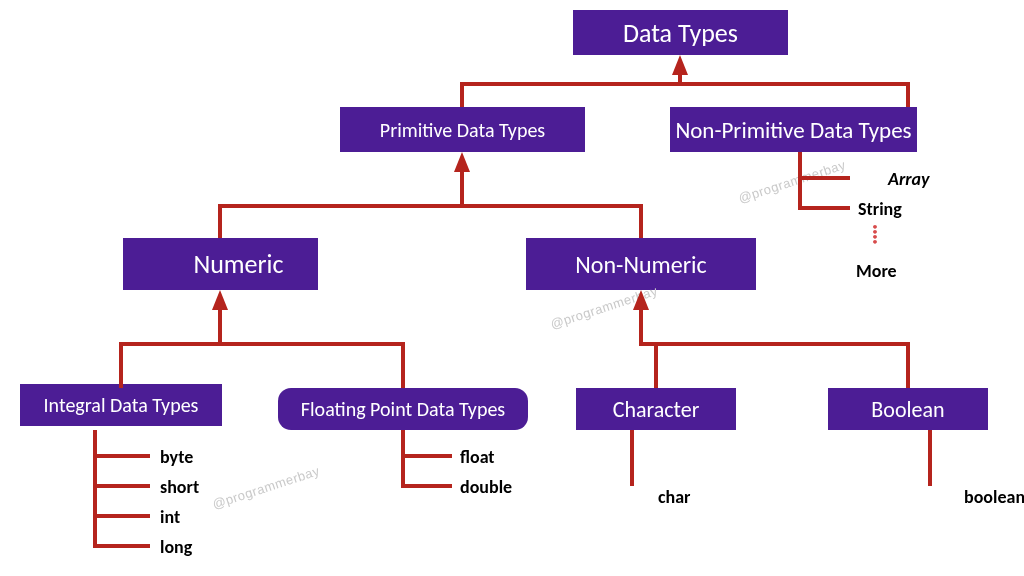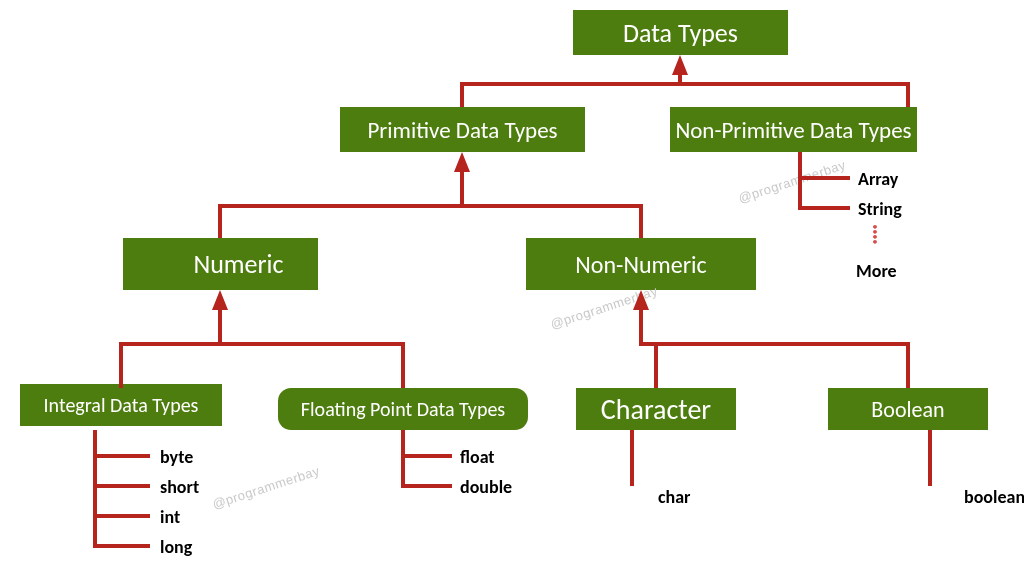--- a/index.html
+++ b/index.html
@@ -6,21 +6,21 @@
   body {
     width: 1024px;
     height: 576px;
     background: #ffffff;
     font-family: 'Segoe UI', Calibri, Arial, sans-serif;
     position: relative;
     overflow: hidden;
   }
   .box {
     position: absolute;
-    background: #4d7c0f;
+    background: #4c1d95;
     color: #ffffff;
     display: flex;
     align-items: center;
     justify-content: center;
     text-align: center;
     font-weight: 400;
     white-space: nowrap;
   }
   .leaf {
     position: absolute;
@@ -51,37 +51,37 @@
     line-height: 5px;
     text-align: center;
     width: 10px;
   }
 </style>
 </head>
 <body>
 
 <div class="box" style="left:573px; top:10px; width:215px; height:45px; font-size:26px;">Data Types</div>
 
-<div class="box" style="left:340px; top:107px; width:245px; height:45px; font-size:23px;">Primitive Data Types</div>
+<div class="box" style="left:340px; top:107px; width:245px; height:45px; font-size:20px;">Primitive Data Types</div>
 
 <div class="box" style="left:670px; top:107px; width:247px; height:45px; font-size:23px;">Non-Primitive Data Types</div>
 
 <div class="box" style="left:123px; top:238px; width:195px; height:52px; font-size:26px;padding-left:36px;">Numeric</div>
 
 <div class="box" style="left:526px; top:238px; width:230px; height:52px; font-size:24px;">Non-Numeric</div>
 
 <div class="box" style="left:20px; top:384px; width:202px; height:42px; font-size:20px;">Integral Data Types</div>
 
 <div class="box" style="left:278px; top:388px; width:250px; height:42px; font-size:20px;border-radius:13px;">Floating Point Data Types</div>
 
-<div class="box" style="left:576px; top:388px; width:160px; height:42px; font-size:28px;">Character</div>
+<div class="box" style="left:576px; top:388px; width:160px; height:42px; font-size:22px;">Character</div>
 
 <div class="box" style="left:828px; top:388px; width:160px; height:42px; font-size:22px;">Boolean</div>
 
-<div class="leaf" style="left:858px; top:168px;">Array</div>
+<div class="leaf" style="left:888px; top:168px;font-style:italic;">Array</div>
 <div class="leaf" style="left:858px; top:198px;">String</div>
 <div class="dots" style="left:870px; top:224px;">•<br>•<br>•<br>•</div>
 <div class="leaf" style="left:856px; top:260px;">More</div>
 
 <div class="leaf" style="left:160px; top:446px;">byte</div>
 <div class="leaf" style="left:160px; top:476px;">short</div>
 <div class="leaf" style="left:160px; top:506px;">int</div>
 <div class="leaf" style="left:160px; top:536px;">long</div>
 
 <div class="leaf" style="left:460px; top:446px;">float</div>

